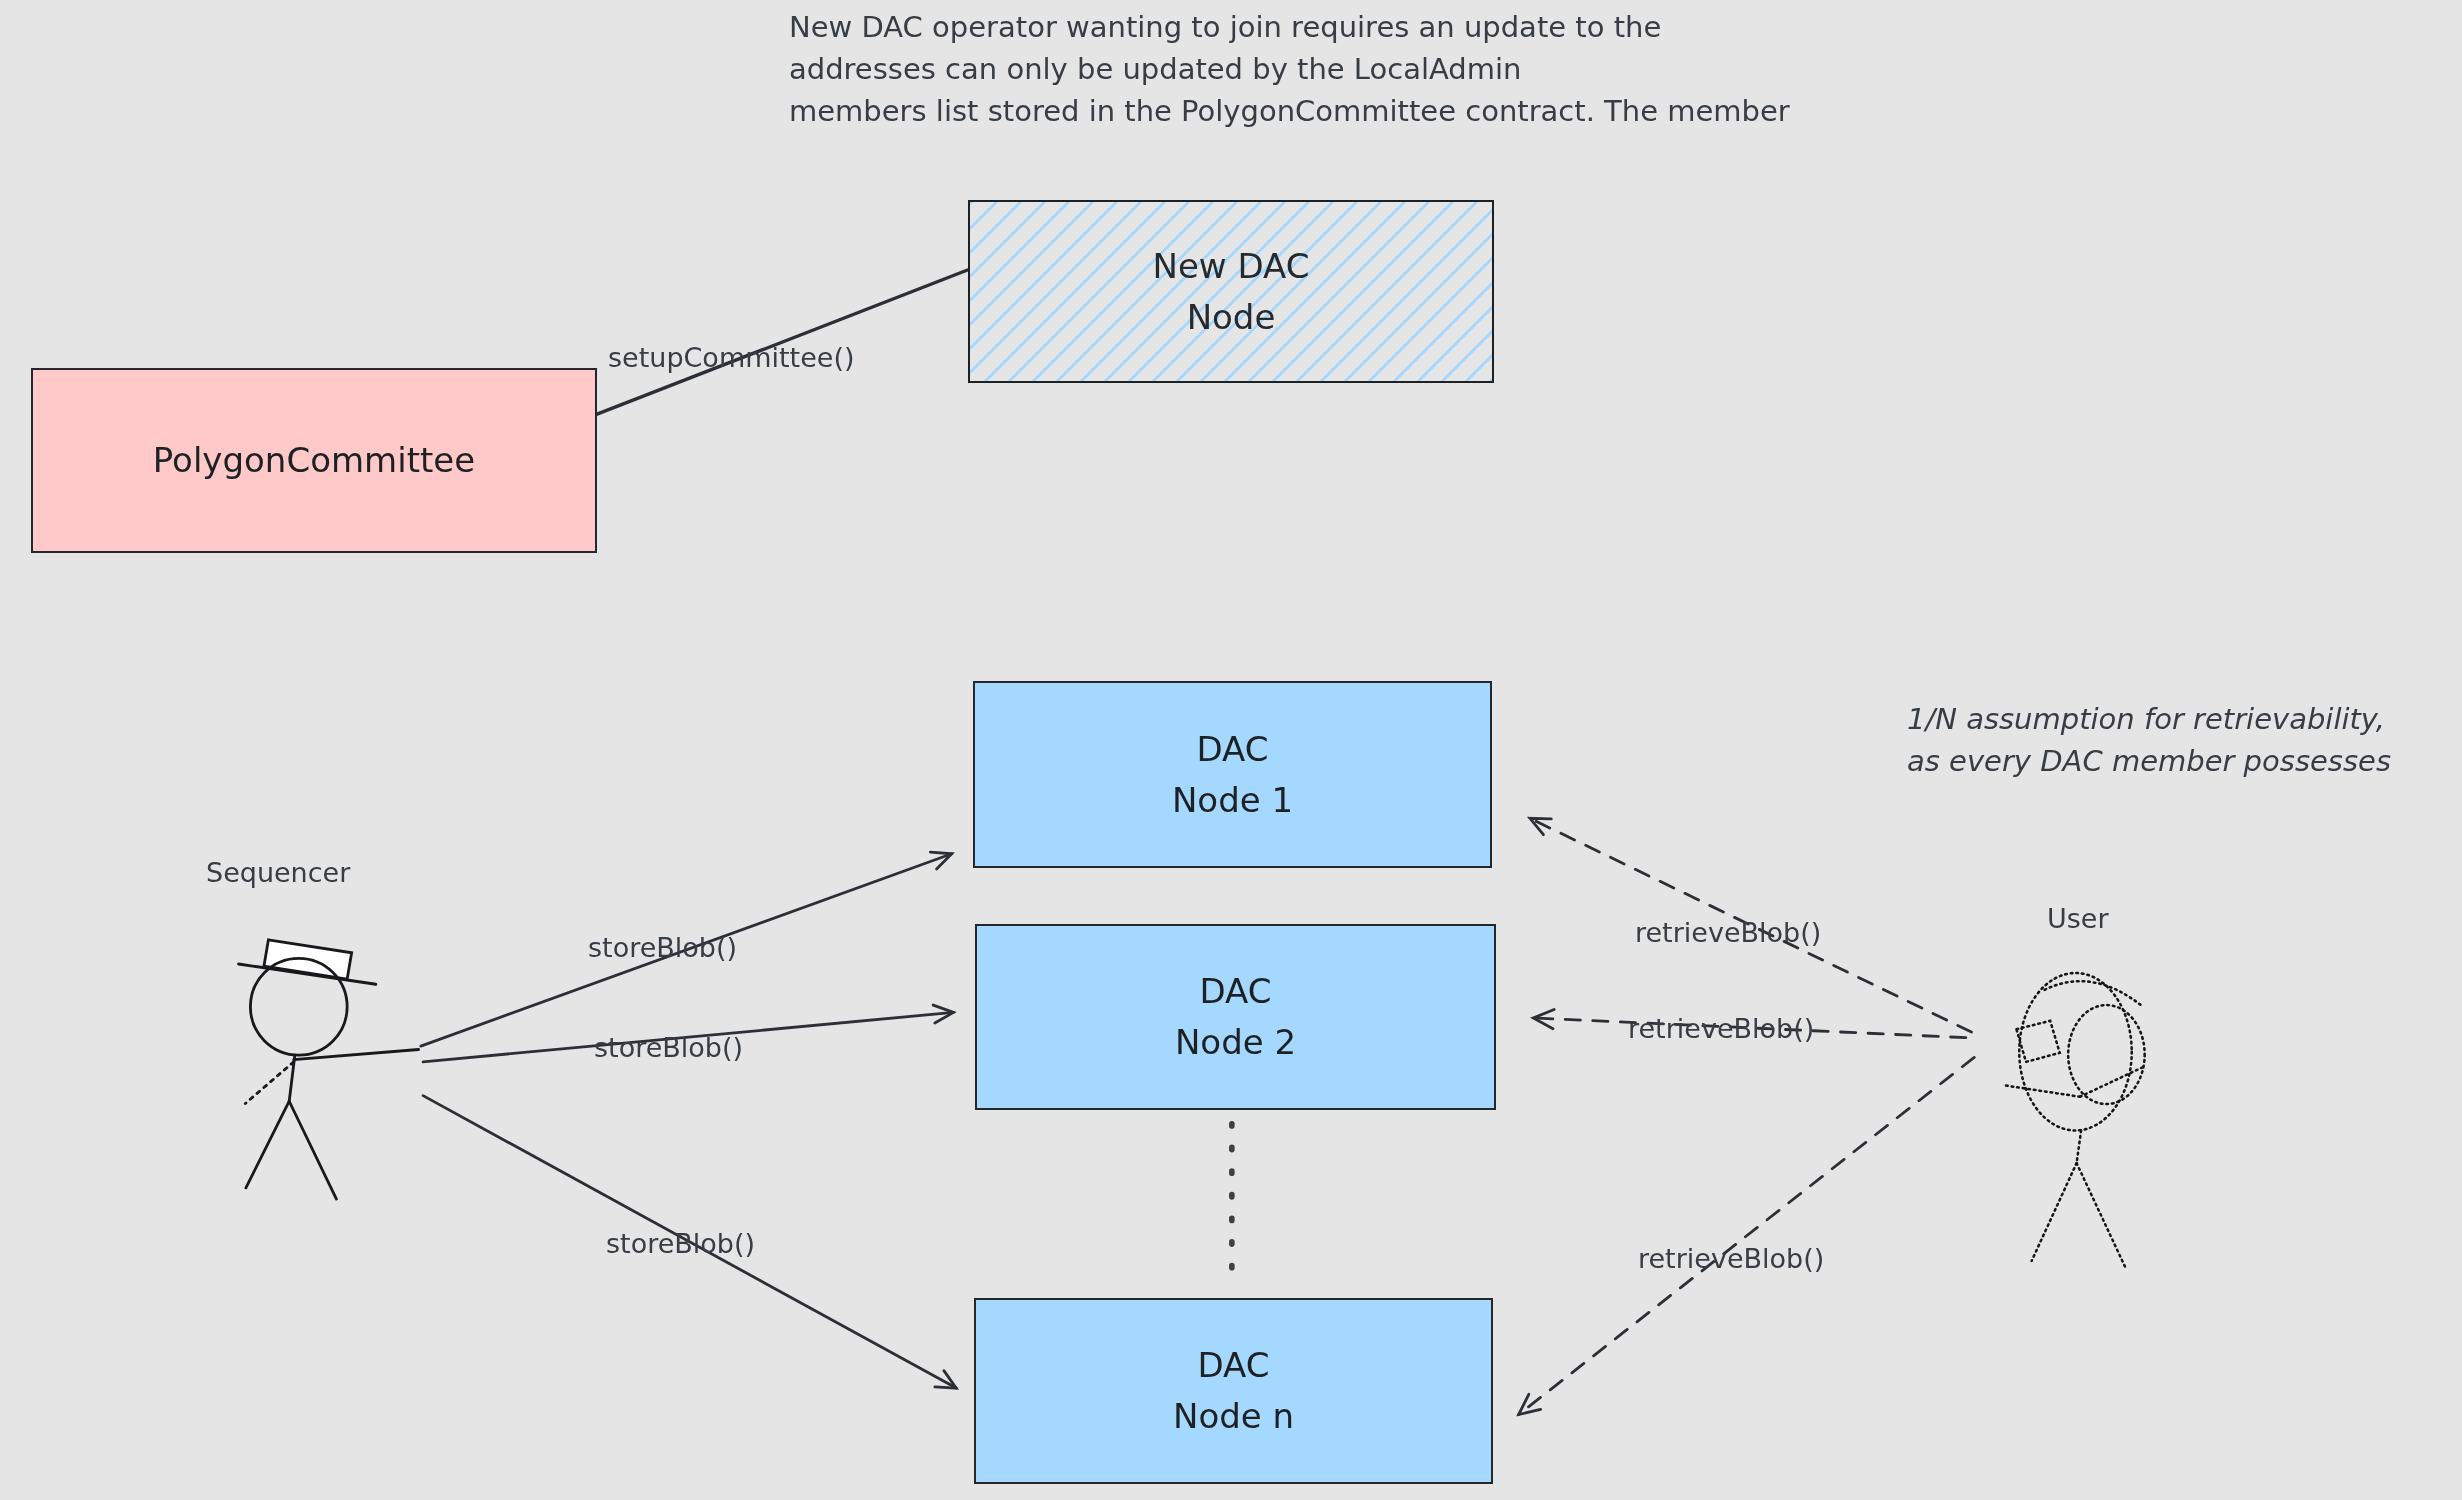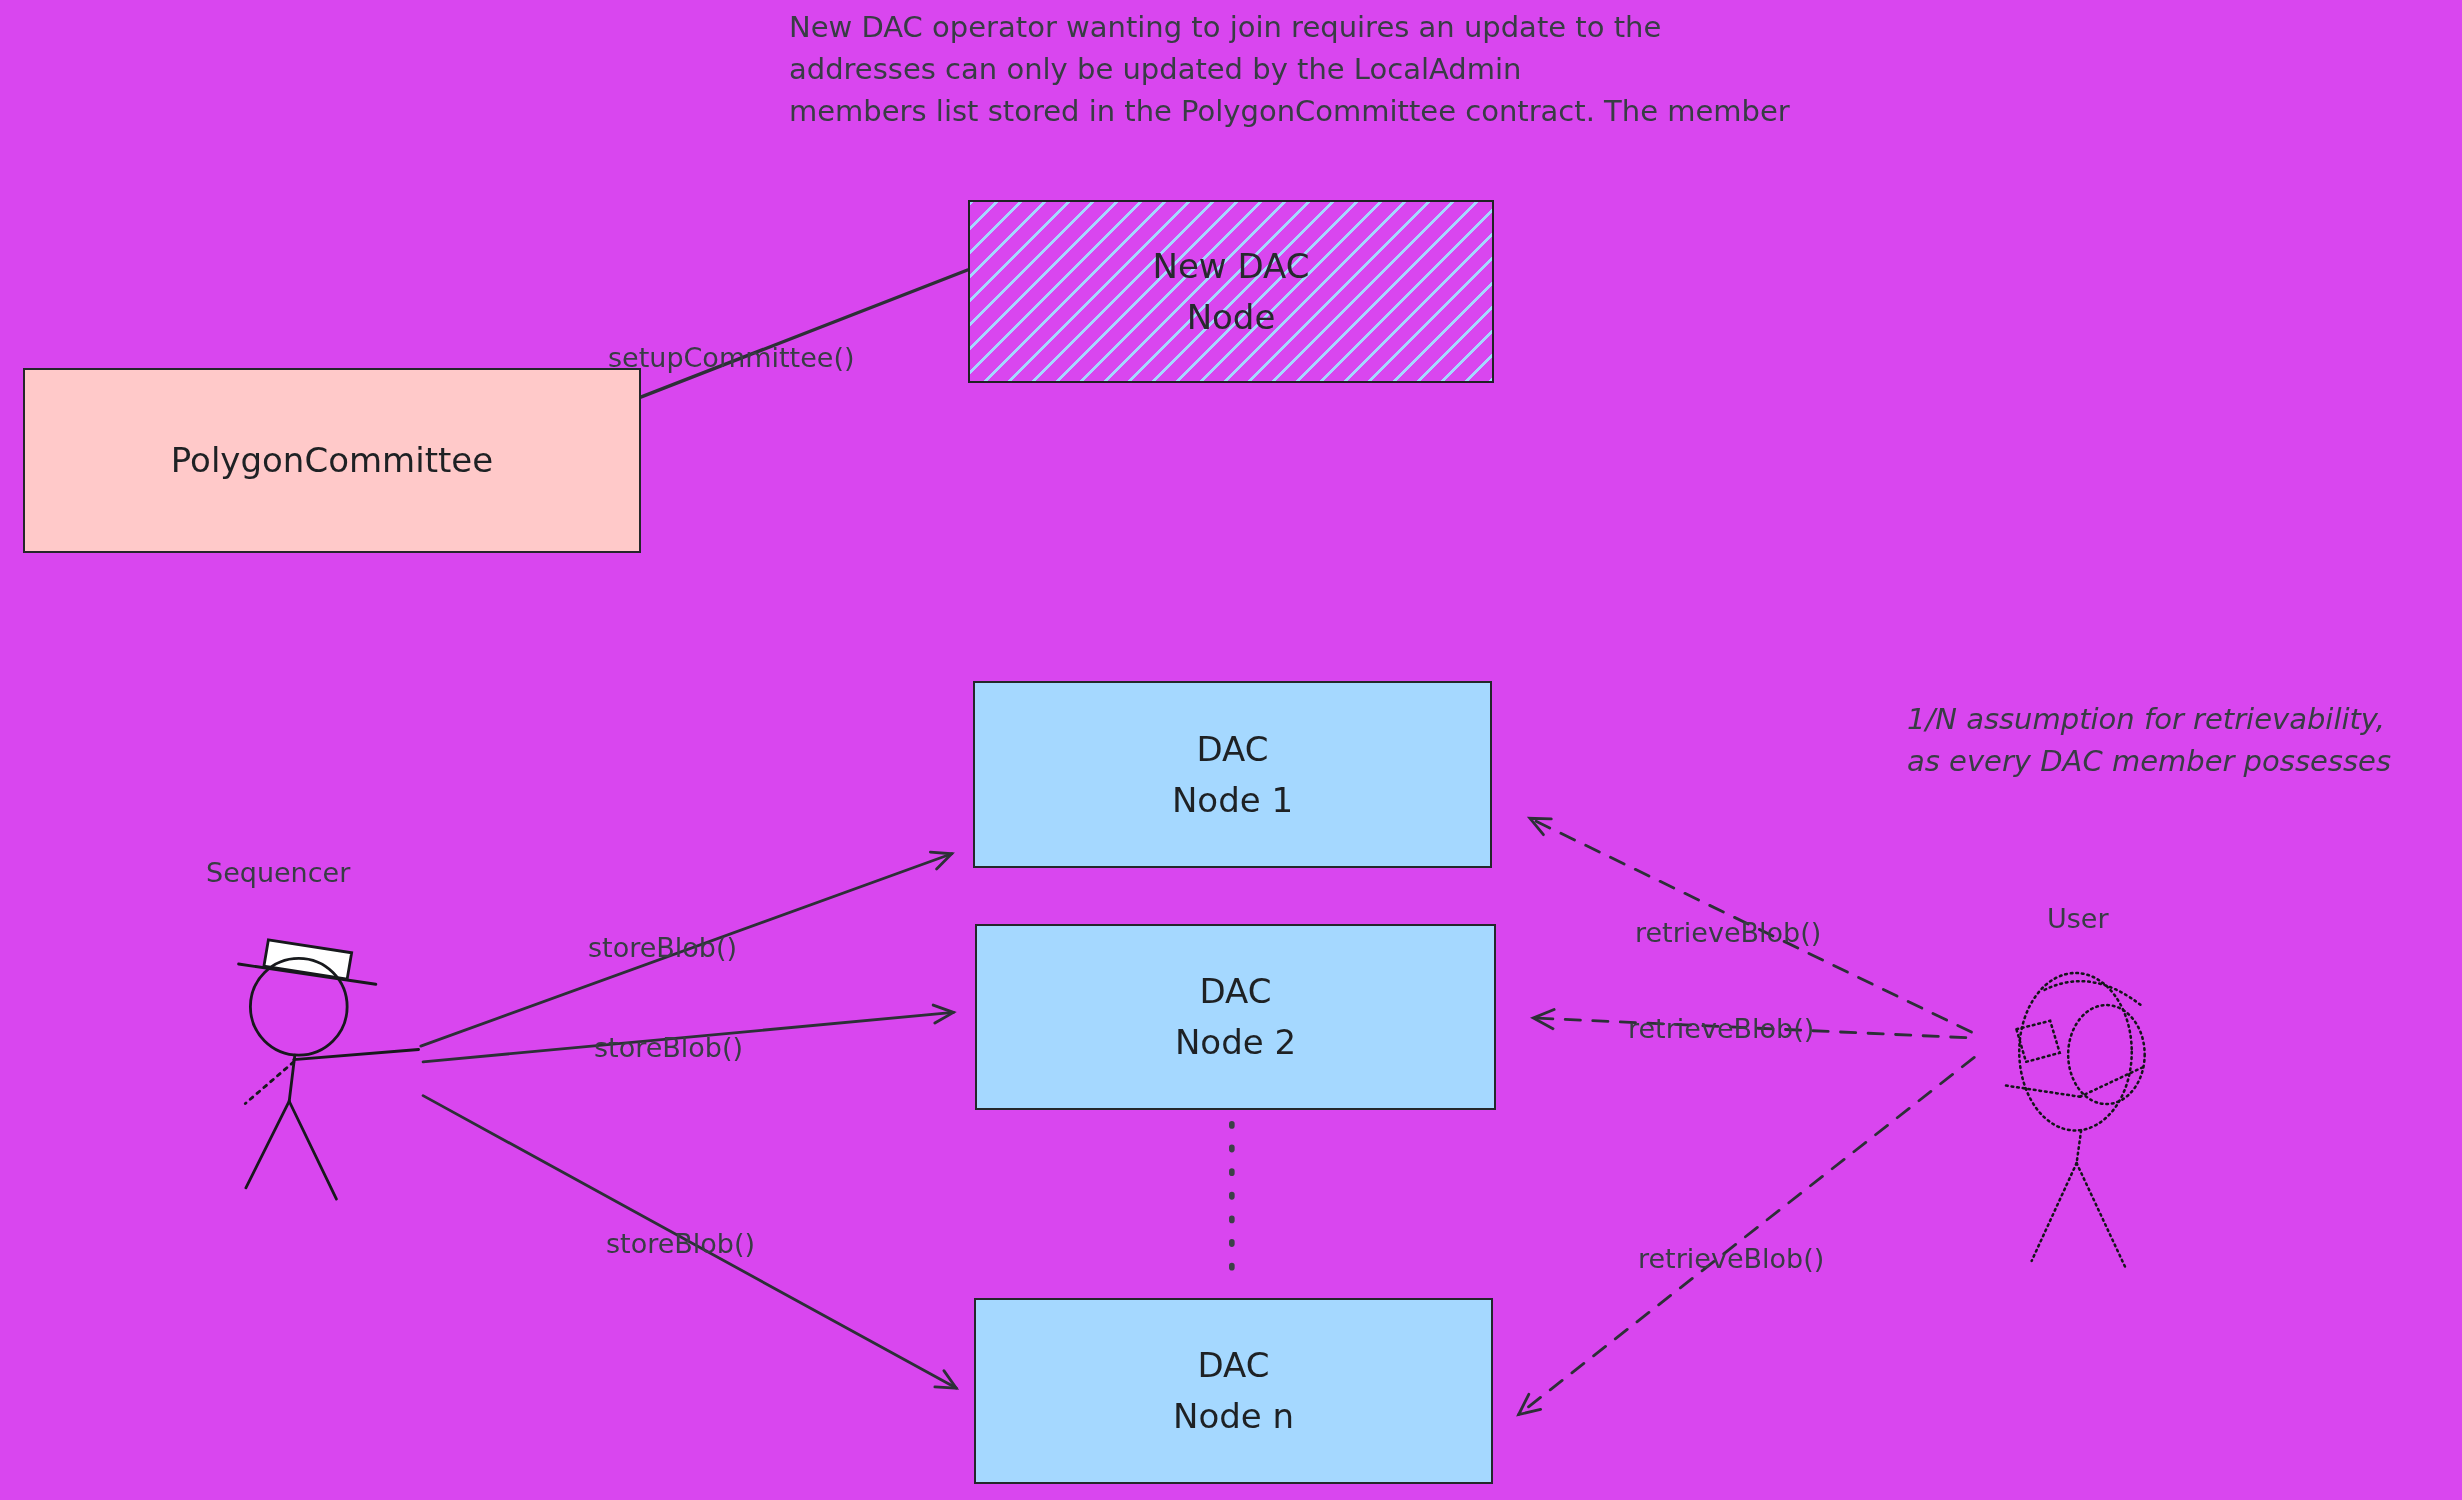--- a/index.html
+++ b/index.html
@@ -1,17 +1,17 @@
 <!DOCTYPE html>
 <html style="font-size:9px"><head>
 <meta charset="utf-8">
 <style>
   html,body { margin:0; padding:0; background:#000; }
   .stage {
-    position:relative; width:2462px; height:1500px; background:#d946ef;
+    position:relative; width:2462px; height:1500px; background:#e5e5e5;
     overflow:hidden; font-family:"DejaVu Sans", sans-serif;
   }
   .stage svg.overlay { position:absolute; left:0; top:0; width:2462px; height:1500px; }
 
   
   .note { position:absolute; color:#383d44; font-size:29px; line-height:42px; white-space:nowrap; }
   .edge-label { position:absolute; color:#383d44; font-size:27px; white-space:nowrap; }
 
   
   .box {
@@ -20,21 +20,21 @@
   }
   .box .bl { font-size:34px; line-height:51px; color:#1e2124; white-space:nowrap; }
   .pink { background:#ffc9c9; }
   .blue { background:#a5d8ff; }
   .hatched {
     background:repeating-linear-gradient(135deg, #a5d8ff 0 2.8px, rgba(0,0,0,0) 2.8px 17px);
     border-color:#1e2124;
   }
   .hatched .bl { color:#26292d; }
 
-  .box-polygon    { left:23px;   top:368px;  width:618px; height:185px; }
+  .box-polygon    { left:31px;   top:368px;  width:566px; height:185px; }
   .box-new-dac    { left:968px; top:200px;  width:526px; height:183px; }
   .box-node1      { left:973px; top:681px; width:519px; height:187px; }
   .box-node2      { left:975px; top:924px; width:521px; height:186px; }
   .box-noden      { left:974px; top:1298px; width:519px; height:186px; }
 
   .pos-top-note     { left:789px; top:5.6px; }
   .pos-setup        { left:608px; top:342px; }
   .pos-sequencer    { left:206px;  top:857px; }
   .pos-user         { left:2047px; top:903px; }
   .pos-store1       { left:588px; top:932px; }

